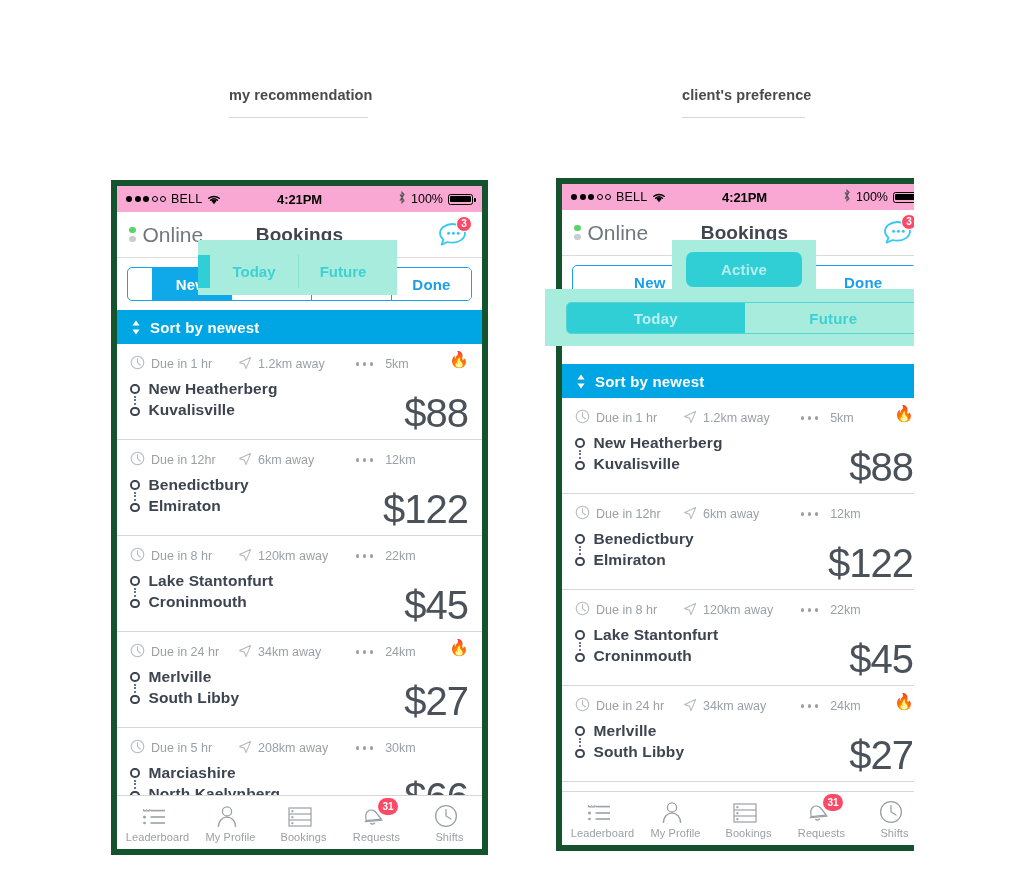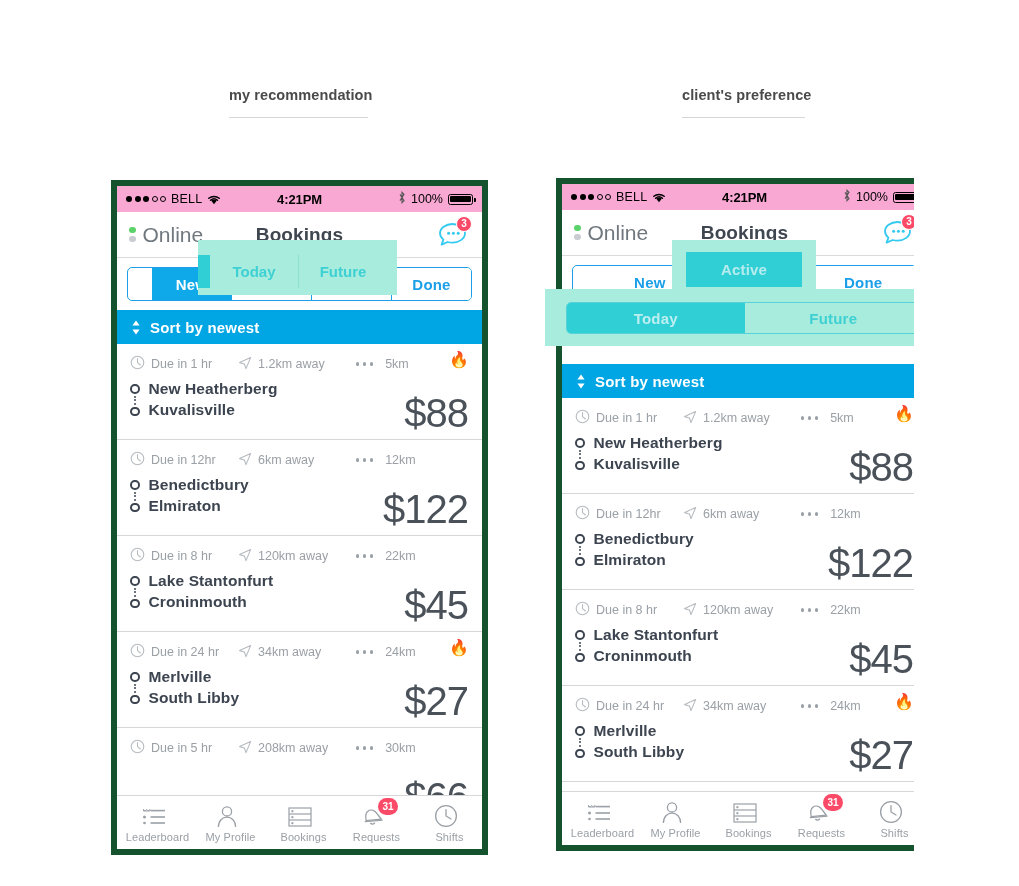--- a/index.html
+++ b/index.html
@@ -442,20 +442,35 @@
             </span>
             <span class="m">
               <span class="dots3">
                 <i></i>
                 <i></i>
                 <i></i>
               </span>
               <span style="margin-left:6px;">30km</span>
             </span>
           </div>
+          <div class="places">
+            <span class="pins">
+              <i class="pin"></i>
+              <span class="pinline">
+                <i></i>
+                <i></i>
+                <i></i>
+              </span>
+              <i class="pin"></i>
+            </span>
+            <span class="names">
+              <span>Marciashire</span>
+              <span>North Kaelynberg</span>
+            </span>
+          </div>
           <div class="price">$66</div>
         </div>
       </div>
 
     <div class="tabbar" id="tabs-left">
         <div class="tab">
           <span class="tab-ic">
             <svg width="28" height="22" viewBox="0 0 28 22">
               <path d="M3.5 3.4 l1.6 1.6 1.6-1.6 1.6 1.6 1.6-1.6 v1.6 h-6.4 z" fill="none" stroke="#9aa0a6" stroke-width="1"></path>
               <line x1="10.5" y1="4.6" x2="25" y2="4.6" stroke="#9aa0a6" stroke-width="1.6"></line>
@@ -818,21 +833,21 @@
               <circle cx="12" cy="12" r="10.4" fill="none" stroke="#9aa0a6" stroke-width="1.3"></circle>
               <path d="M12 5.6 L12 12 L17 15" stroke="#9aa0a6" stroke-width="1.3" fill="none" stroke-linecap="round"></path>
             </svg>
           </span>
           <span class="tab-label">Shifts</span>
         </div>
       </div>
   </div>
 
   <div class="hl" style="left:672px; top:228px; width:144px; height:50px;"></div>
-  <div class="hl-strong" style="left:686px; top:240px; width:116px; height:35px; display:flex; align-items:center; justify-content:center;">
+  <div class="hl-strong" style="left:686px; top:240px; width:116px; height:35px; display:flex; align-items:center; justify-content:center;border-radius:7px;">
     <span style="font-size:15px; font-weight:700; color:#b6ecee; letter-spacing:.2px;">Active</span>
   </div>
 
   <div class="hl" style="left:545px; top:277px; width:427px; height:57px;"></div>
   <div style="position:absolute; left:566px; top:290px; width:357px; height:32px; display:flex;
               border:1px solid #56d3d8; border-radius:5px; overflow:hidden; background:#a7ecdd;">
     <div style="flex:1; background:#2fcfd5; display:flex; align-items:center; justify-content:center;
                 font-size:15px; font-weight:700; color:#bdeff1; letter-spacing:.2px;">Today</div>
     <div style="flex:1; display:flex; align-items:center; justify-content:center;
                 font-size:15px; font-weight:700; color:#3fd0d4; letter-spacing:.2px;">Future</div>

